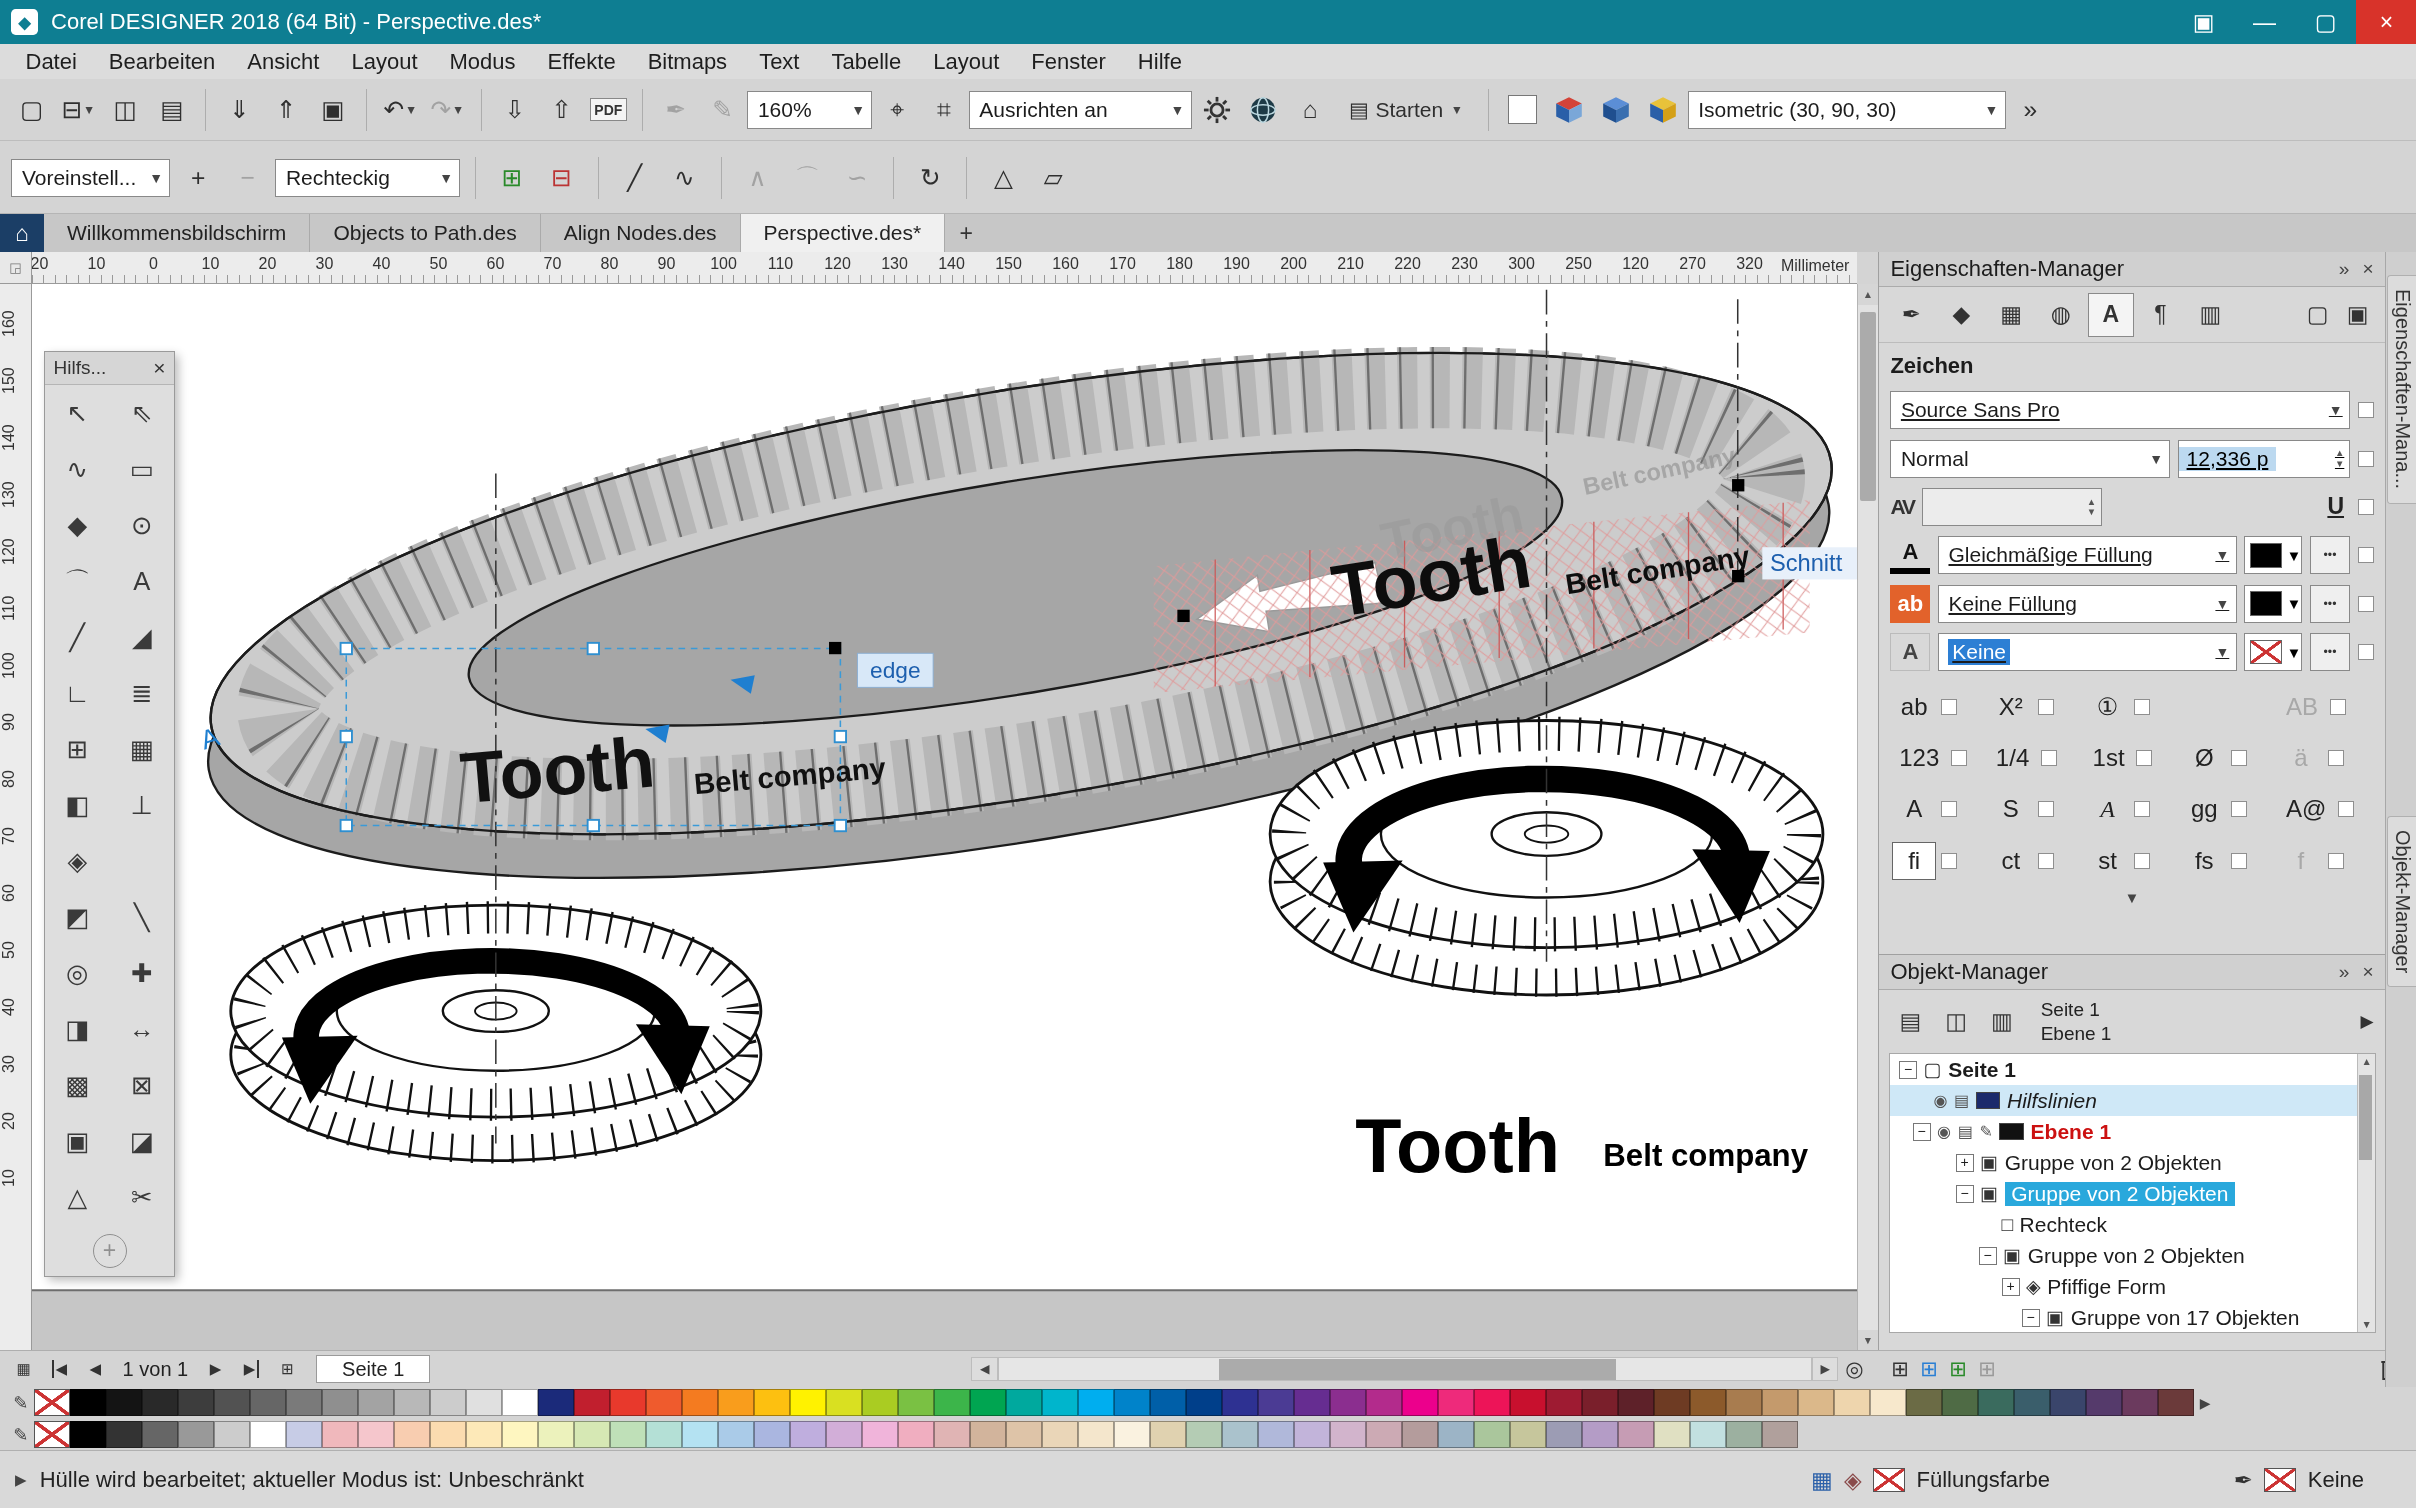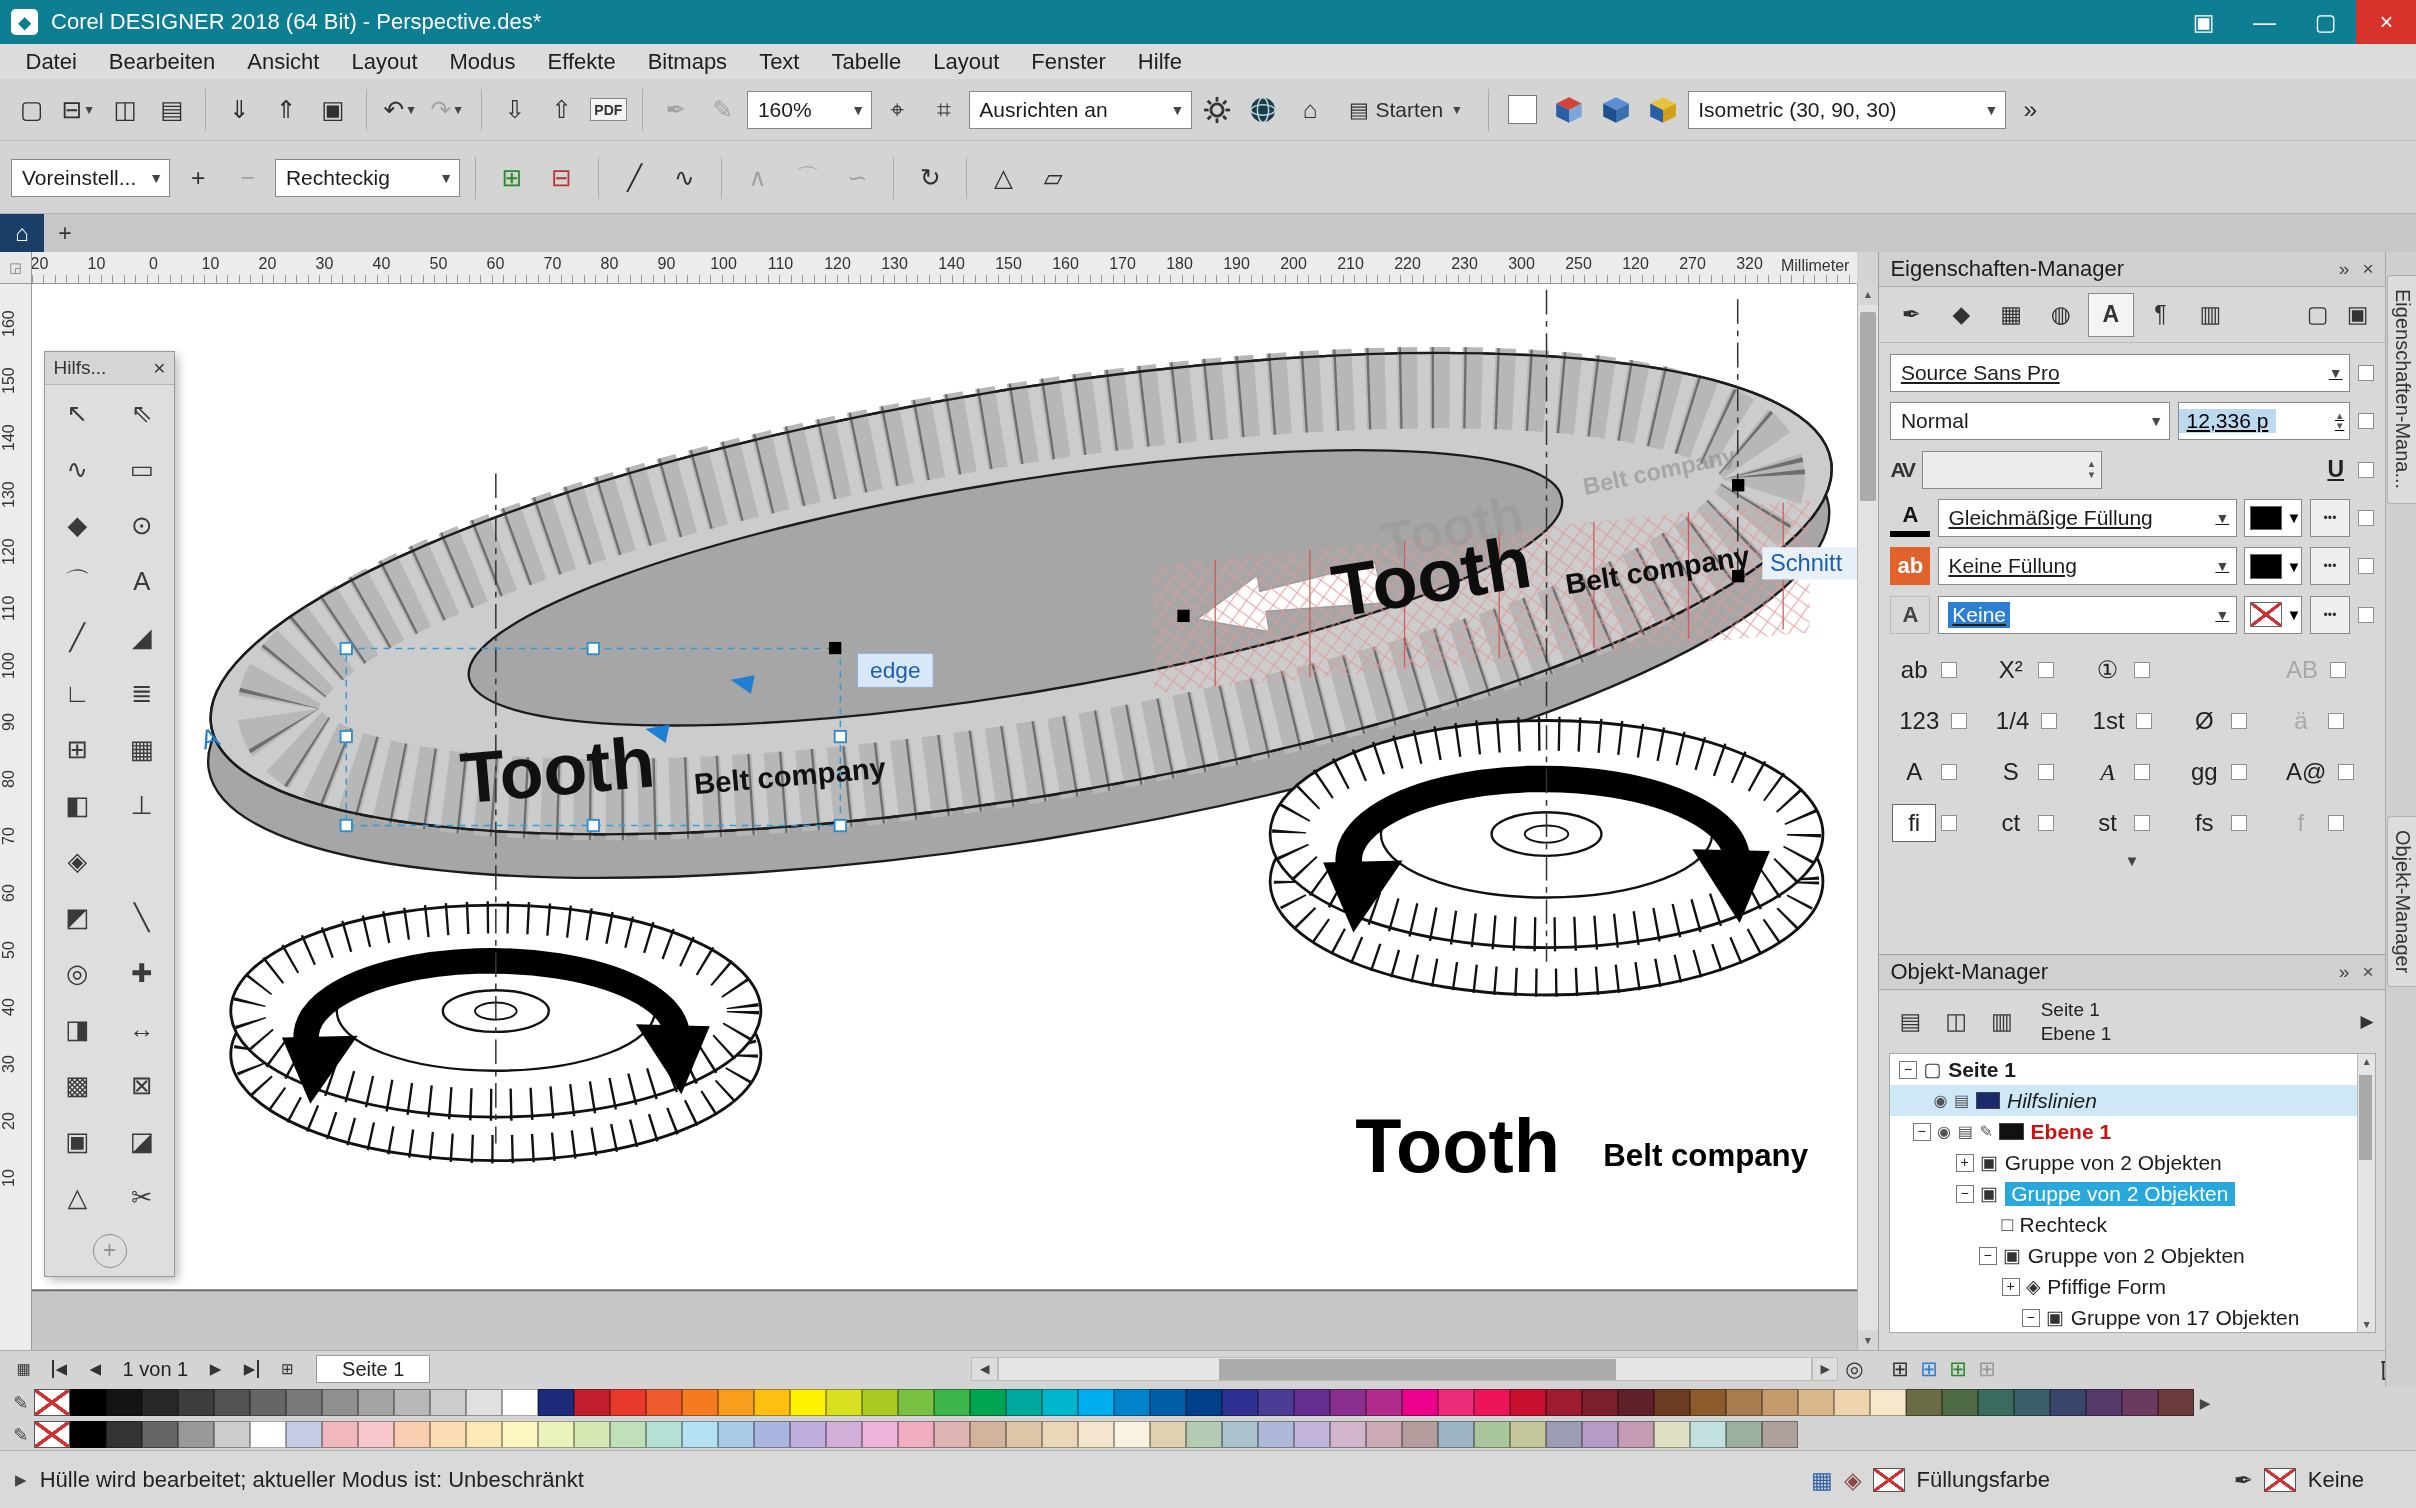--- a/index.html
+++ b/index.html
@@ -325,20 +325,35 @@
   <span class="tb muted">∽</span>
   <span class="sep"></span>
   <span class="tb">↻</span>
   <span class="sep"></span>
   <span class="tb">△</span>
   <span class="tb">▱</span>
 </div>
 
 <div class="abs doctabs">
   <span class="home-tab">⌂</span>
+  <div style="display:flex">
+
+  <div class="dtab">
+      <span>Willkommensbildschirm</span>
+    </div>
+      <div class="dtab">
+      <span>Objects to Path.des</span>
+    </div>
+      <div class="dtab">
+      <span>Align Nodes.des</span>
+    </div>
+      <div class="dtab active">
+      <span>Perspective.des*</span>
+    </div>
+    </div>
   <span class="addtab">+</span>
 </div>
 
 <div class="abs corner">◲</div>
 <div class="abs hruler">
   <div class="hr-nums">
 
   <span class="rnum">20</span>
       <span class="rnum">10</span>
       <span class="rnum">0</span>
@@ -573,20 +588,21 @@
     <span class="picon">◆</span>
     <span class="picon">▦</span>
     <span class="picon">◍</span>
     <span class="picon act">A</span>
     <span class="picon">¶</span>
     <span class="picon">▥</span>
     <span style="margin-left:auto"></span>
     <span class="picon" style="width:34px">▢</span>
     <span class="picon" style="width:34px">▣</span>
   </div>
+  <div class="sect">Zeichen</div>
 
   <div class="prow">
     <div class="dd w-full">
       <span>Source Sans Pro</span>
       <span class="arrow">▼</span>
     </div>
     <span class="chk"></span>
   </div>
 
   <div class="prow">

